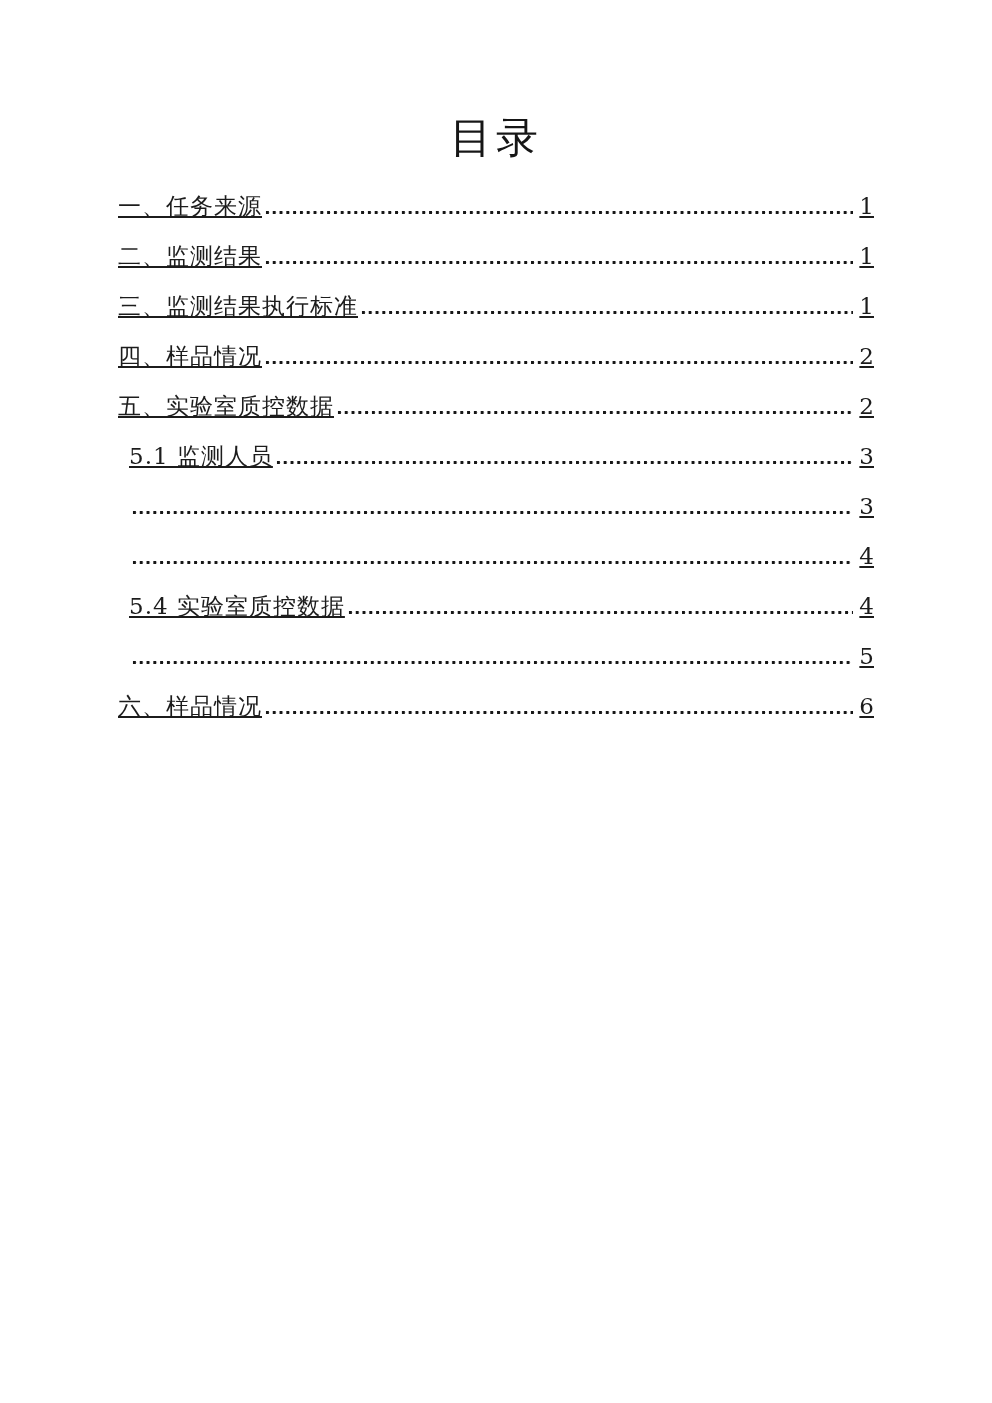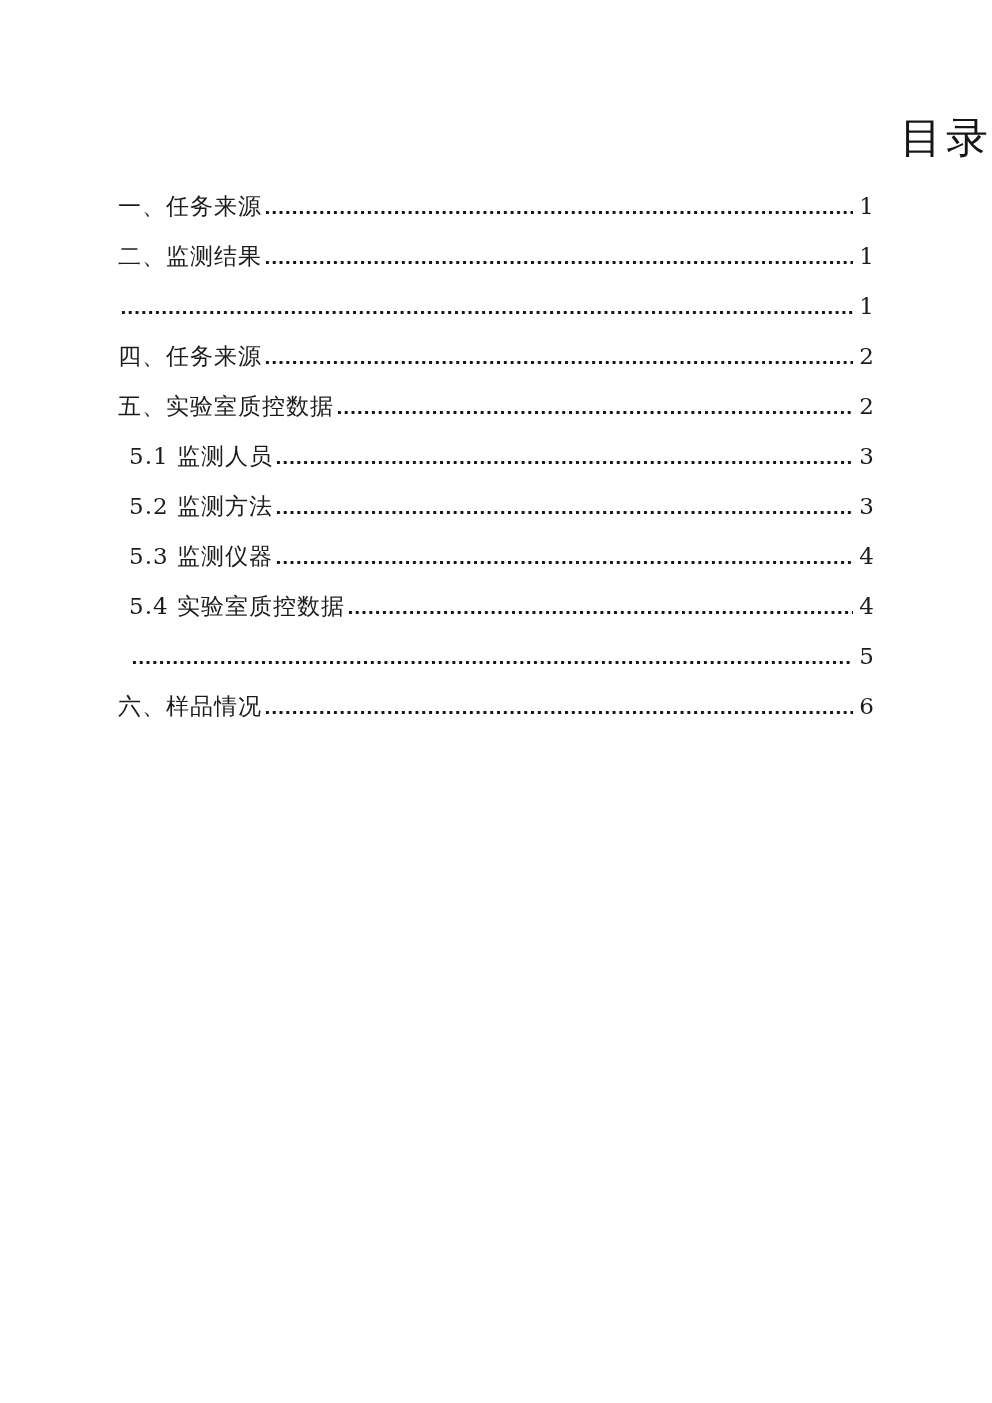--- a/index.html
+++ b/index.html
@@ -15,40 +15,41 @@
     overflow: hidden;
     font-family: "DejaVu Serif", "Liberation Serif", serif;
     color: #1c1c1c;
   }
   .doc-title {
     position: absolute;
     top: 110px;
     left: 0;
     width: 100%;
     margin: 0;
-    text-align: right;
+    text-align: center;
     font-size: 42px;
     font-weight: 400;
     letter-spacing: 4px;
     line-height: 1.35;
     color: #161616;
   }
   .toc {
     position: absolute;
     top: 181px;
     left: 118px;
     right: 118px;
   }
   .toc-row {
     display: flex;
     height: 50px;
     line-height: 50px;
     font-size: 23px;
     white-space: nowrap;
     cursor: default;
+    text-decoration: underline;
   }
   .toc-row.sub {
     padding-left: 11px;
   }
   .toc-label {
     flex: 0 0 auto;
     letter-spacing: 1px;
     color: #1c1c1c;
   }
   .leader {
@@ -75,45 +76,44 @@
         <span class="toc-label">一、任务来源</span>
         <span class="leader"></span>
         <span class="pagenum">1</span>
       </div>
       <div class="toc-row">
         <span class="toc-label">二、监测结果</span>
         <span class="leader"></span>
         <span class="pagenum">1</span>
       </div>
       <div class="toc-row">
+        <span class="toc-label">三、监测结果执行标准</span>
         <span class="leader"></span>
         <span class="pagenum">1</span>
       </div>
       <div class="toc-row">
-        <span class="toc-label">四、任务来源</span>
+        <span class="toc-label">四、样品情况</span>
         <span class="leader"></span>
         <span class="pagenum">2</span>
       </div>
       <div class="toc-row">
         <span class="toc-label">五、实验室质控数据</span>
         <span class="leader"></span>
         <span class="pagenum">2</span>
       </div>
       <div class="toc-row sub">
         <span class="toc-label">5.1 监测人员</span>
         <span class="leader"></span>
         <span class="pagenum">3</span>
       </div>
       <div class="toc-row sub">
-        <span class="toc-label">5.2 监测方法</span>
         <span class="leader"></span>
         <span class="pagenum">3</span>
       </div>
       <div class="toc-row sub">
-        <span class="toc-label">5.3 监测仪器</span>
         <span class="leader"></span>
         <span class="pagenum">4</span>
       </div>
       <div class="toc-row sub">
         <span class="toc-label">5.4 实验室质控数据</span>
         <span class="leader"></span>
         <span class="pagenum">4</span>
       </div>
       <div class="toc-row sub">
         <span class="leader"></span>

